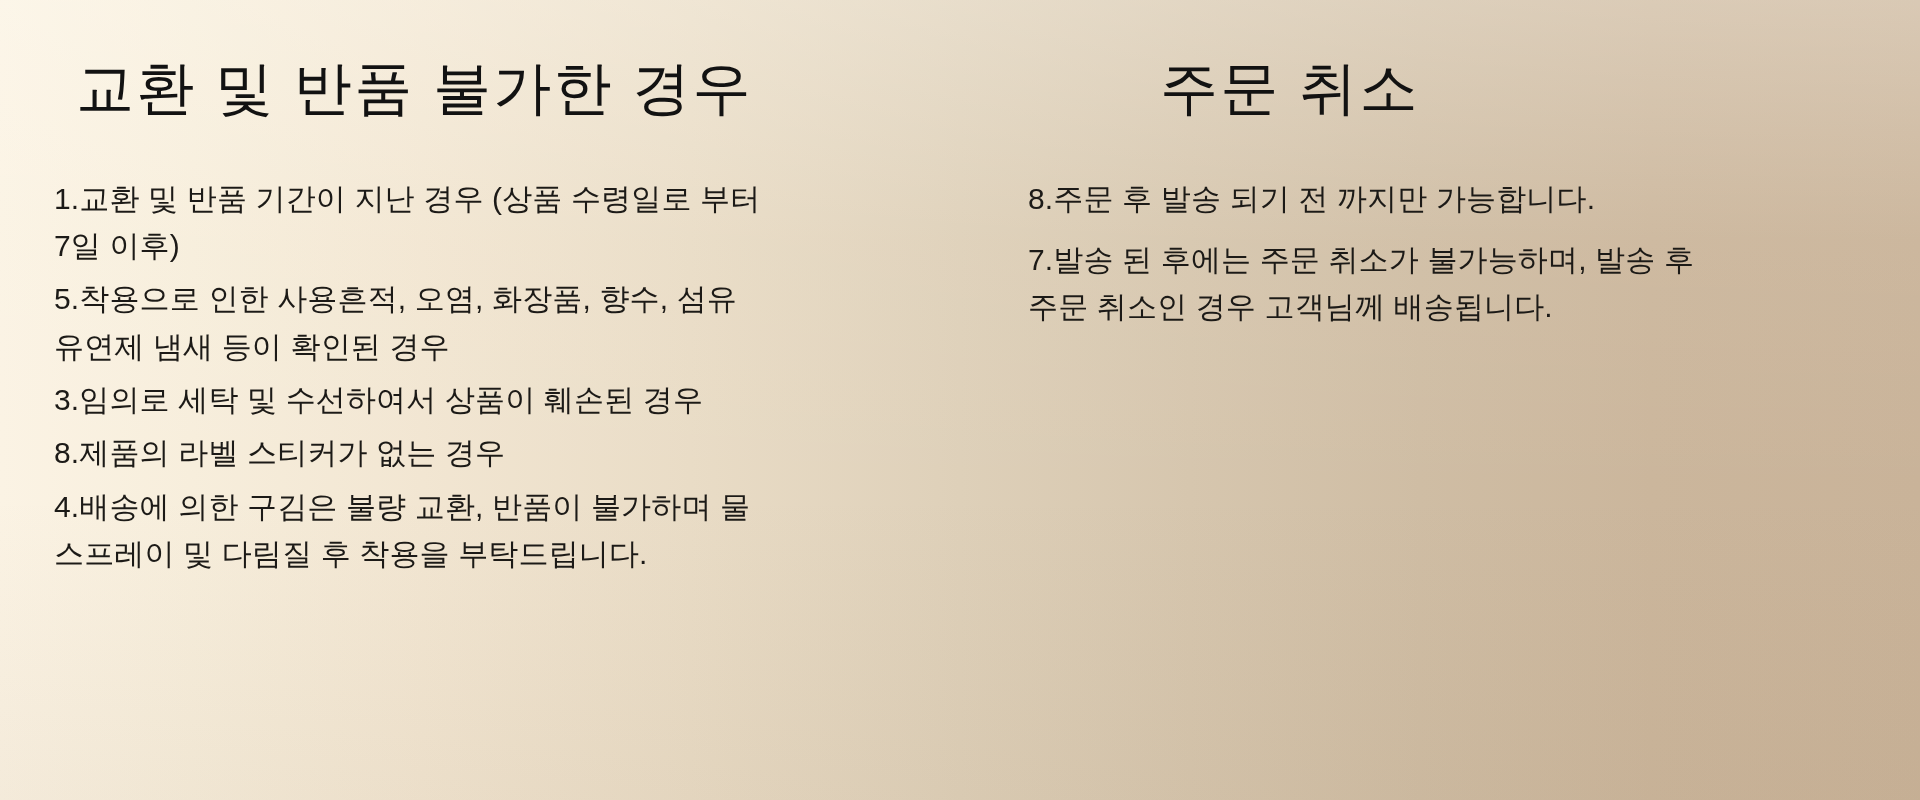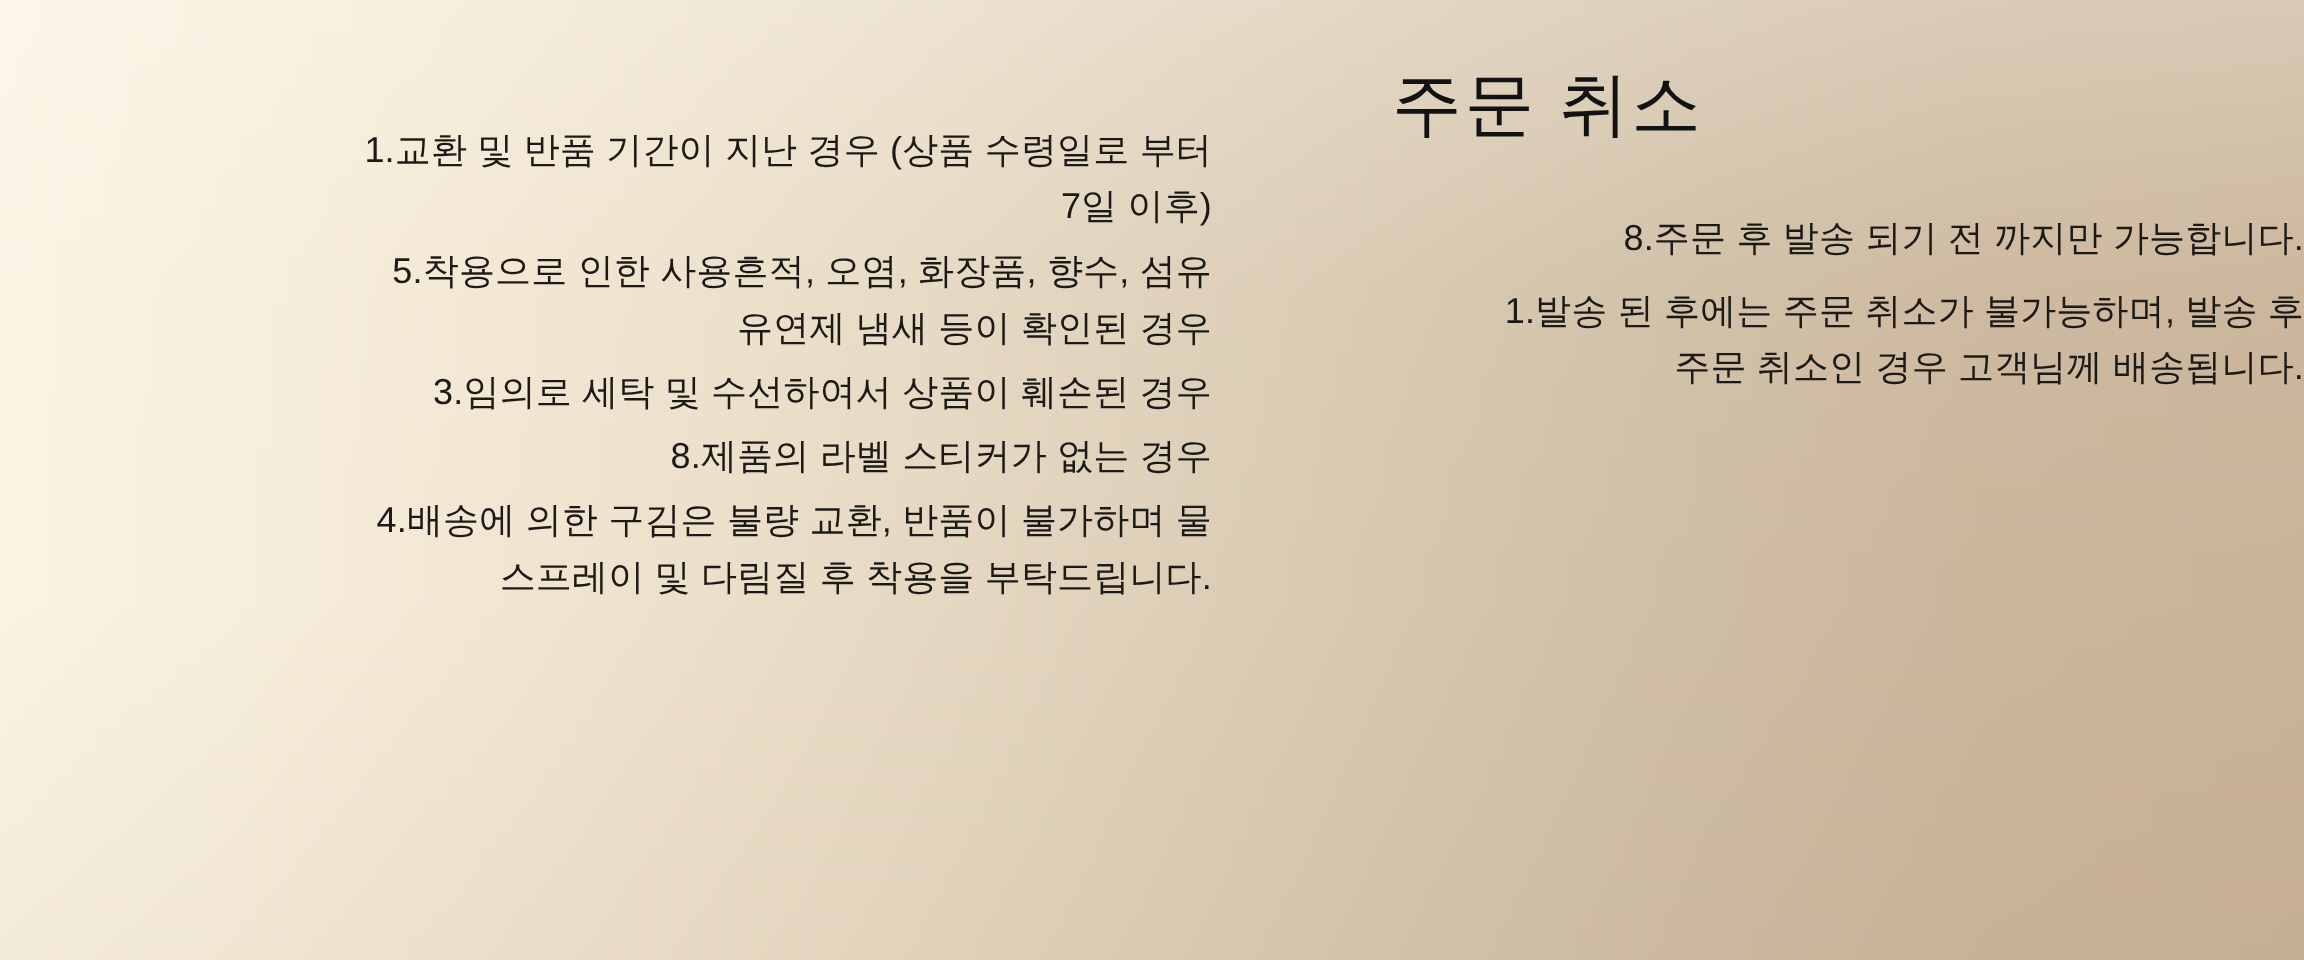--- a/index.html
+++ b/index.html
@@ -104,53 +104,53 @@
     padding-left: 18px;
   }
 
   .notice-item {
     display: block;
     font-size: 30px;
     line-height: 1.58;
     letter-spacing: 0.005em;
     color: #1c1a17;
     white-space: pre-line;
-    text-align: right;
   }
 
   .column-left .notice-item {
     margin-bottom: 6px;
   }
 
   .column-right .notice-item {
     margin-bottom: 14px;
   }
 </style>
 </head>
 <body>
 
 <div id="notice-page">
   <div class="columns">
 
     <section class="column column-left">
+      <h1 class="col-heading">교환 및 반품 불가한 경우</h1>
       <ul class="notice-list">
         <li class="notice-item">1.교환 및 반품 기간이 지난 경우 (상품 수령일로 부터
    7일 이후)</li>
         <li class="notice-item">5.착용으로 인한 사용흔적, 오염, 화장품, 향수, 섬유
     유연제 냄새 등이 확인된 경우</li>
         <li class="notice-item">3.임의로 세탁 및 수선하여서 상품이 훼손된 경우</li>
         <li class="notice-item">8.제품의 라벨 스티커가 없는 경우</li>
         <li class="notice-item">4.배송에 의한 구김은 불량 교환, 반품이 불가하며 물
 스프레이 및 다림질 후 착용을 부탁드립니다.</li>
       </ul>
     </section>
 
     <section class="column column-right">
       <h1 class="col-heading">주문 취소</h1>
       <ul class="notice-list">
         <li class="notice-item">8.주문 후 발송 되기 전 까지만 가능합니다.</li>
-        <li class="notice-item">1.발송 된 후에는 주문 취소가 불가능하며, 발송 후
+        <li class="notice-item">7.발송 된 후에는 주문 취소가 불가능하며, 발송 후
   주문 취소인 경우 고객님께 배송됩니다.</li>
       </ul>
     </section>
 
   </div>
 </div>
 
 </body></html>

